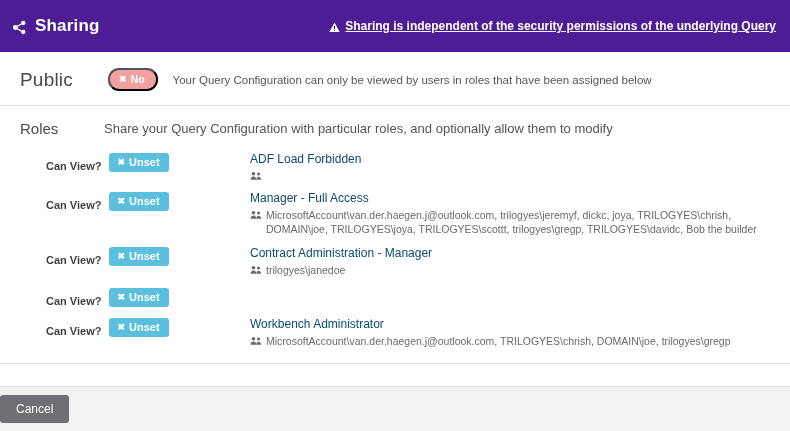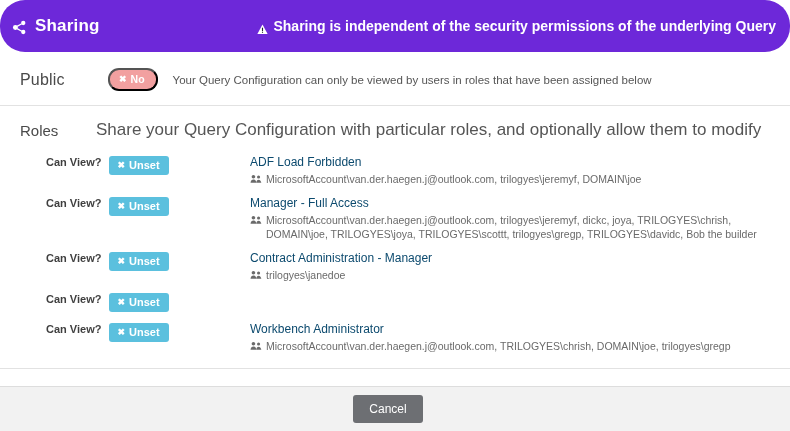--- a/index.html
+++ b/index.html
@@ -14,27 +14,26 @@
     position: relative;
     width: 790px; height: 431px;
     background: #ffffff;
     display: flex;
     flex-direction: column;
   }
 
   
   .header {
     height: 52px;
-    background: #6d28d9;
+    background: #4c1d95;
     color: #ffffff;
     display: flex;
     align-items: center;
     padding: 0 14px 0 12px;
     flex: 0 0 auto;
-    border-radius: 25px;
   }
   .header-left {
     display: flex;
     align-items: center;
     gap: 8px;
   }
   .share-icon {
     display: inline-block;
     width: 15px; height: 15px;
     position: relative;
@@ -43,41 +42,42 @@
   .header-title {
     font-size: 17px;
     font-weight: bold;
     letter-spacing: 0.2px;
   }
   .header-right {
     margin-left: auto;
     display: flex;
     align-items: center;
     gap: 5px;
-    font-size: 14px;
-    font-weight: bold;
+    font-size: 12px;
+    font-weight: bold;
+    text-decoration: underline;
   }
   .warn-icon {
     display: inline-block;
     width: 11px; height: 11px;
     position: relative;
     top: 1px;
   }
 
   
   .section {
     padding: 16px 18px 14px 18px;
     border-bottom: 1px solid #e2e2e2;
   }
   .section-row {
     display: flex;
     align-items: center;
   }
   .section-label {
-    font-size: 16px;
+    font-size: 19px;
     color: #4a4a4a;
     width: 62px;
     flex: 0 0 62px;
     letter-spacing: 0.2px;
   }
   .public-section .section-label { padding-left: 2px; }
 
   .badge-no {
     background: #f2a0a0;
     color: #ffffff;
@@ -110,34 +110,34 @@
     margin-bottom: 10px;
   }
   .roles-title {
     font-size: 15px;
     color: #4a4a4a;
     width: 62px;
     flex: 0 0 62px;
     padding-left: 2px;
   }
   .roles-sub {
-    font-size: 17px;
+    font-size: 13px;
     color: #555555;
-    margin-left: 16px;
+    margin-left: 24px;
   }
 
   .role-row {
     display: flex;
     align-items: flex-start;
     padding: 4px 0 5px 0;
   }
   .role-ctrl {
     flex: 0 0 232px;
     display: flex;
-    align-items: flex-start;
+    align-items: flex-end;
     gap: 8px;
     padding-left: 28px;
     padding-top: 2px;
   }
   .canview-label {
     font-size: 11px;
     color: #3f3f3f;
     font-weight: bold;
     white-space: nowrap;
   }
@@ -186,21 +186,21 @@
   .spacer {
     flex: 1 1 auto;
     background: #ffffff;
   }
   .footer {
     height: 45px;
     background: #f2f2f2;
     border-top: 1px solid #dddddd;
     display: flex;
     align-items: center;
-    justify-content: center;
+    justify-content: flex-start;
     padding-right: 14px;
     flex: 0 0 auto;
   }
   .cancel-btn {
     background: #6d6f73;
     color: #ffffff;
     border: none;
     border-radius: 3px;
     font-size: 12px;
     padding: 7px 16px;
@@ -266,21 +266,20 @@
         <div class="role-name">ADF Load Forbidden</div>
         <div class="role-members">
           <span class="users-icon">
             <svg viewBox="0 0 14 12" width="12" height="12" aria-hidden="true">
               <circle cx="4" cy="3.4" r="2.1" fill="#6a6a6a"></circle>
               <circle cx="10" cy="3.6" r="1.8" fill="#6a6a6a"></circle>
               <path d="M0.6 10.5 C0.9 7.6 2.2 6.5 4 6.5 C5.8 6.5 7.1 7.6 7.4 10.5 Z" fill="#6a6a6a"></path>
               <path d="M7.2 10.5 C7.5 8.1 8.5 6.8 10 6.8 C11.5 6.8 12.7 8.0 13.2 10.5 Z" fill="#6a6a6a"></path>
             </svg>
           </span>
-          <span>MicrosoftAccount\van.der.haegen.j@outlook.com, trilogyes\jeremyf, DOMAIN\joe</span>
         </div>
       </div>
     </div>
 
     <div class="role-row">
       <div class="role-ctrl">
         <span class="canview-label">Can View?</span>
         <button class="unset-btn">
           <span class="unset-x">✖</span>
           <span>Unset</span>

